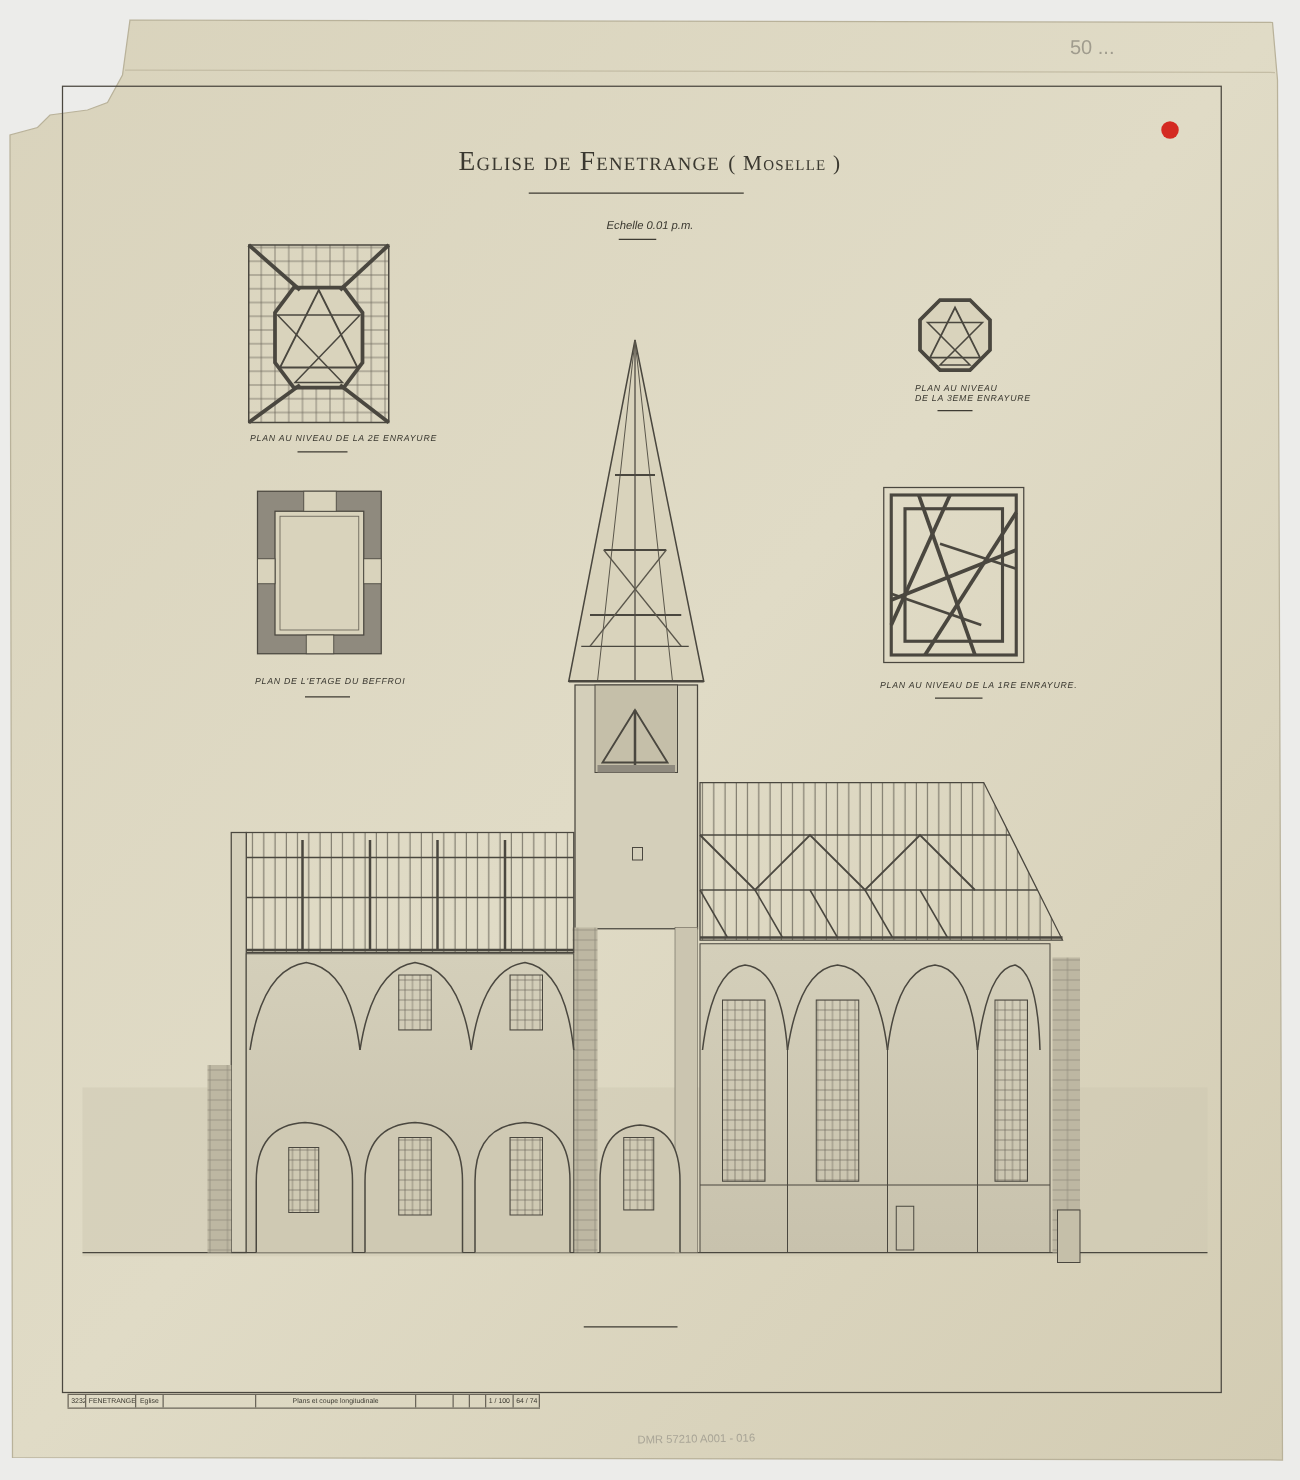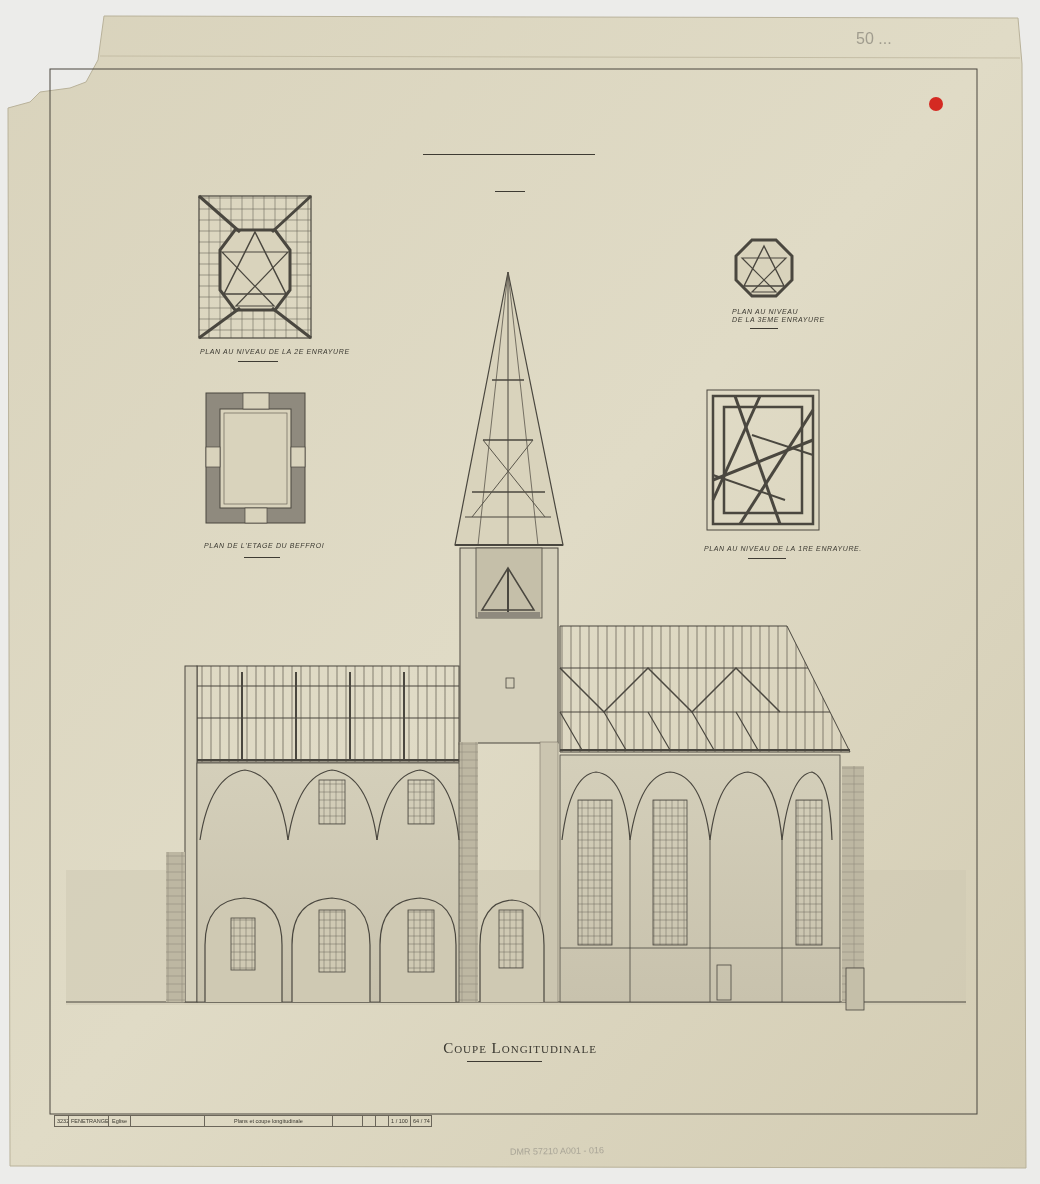--- a/index.html
+++ b/index.html
@@ -168,38 +168,42 @@
       <rect x="717" y="965" width="14" height="35" fill="none" stroke="#4a473f" stroke-width="0.8"></rect>
       <rect x="842" y="766" width="22" height="236" fill="url(#stone)"></rect>
       <rect x="846" y="968" width="18" height="42" fill="#c5bfa9" stroke="#4a473f" stroke-width="0.8"></rect>
     </g>
   </svg>
 
   <div class="abs" style="left:929px; top:97px; width:14px; height:14px; border-radius:50%; background:#d42a22;"></div>
 
   <div class="pencil">50 ...</div>
 
+  <div class="title">
+    <span>Eglise de Fenetrange</span>
+    <span class="sm">( Moselle )</span>
+  </div>
   <div class="rule" style="left:423px; top:154px; width:172px;"></div>
 
+  <div class="echelle">Echelle 0.01 p.m.</div>
   <div class="rule" style="left:495px; top:191px; width:30px;"></div>
 
   <div class="caption" style="left:200px; top:348px;">Plan au niveau de la 2e enrayure</div>
   <div class="rule" style="left:238px; top:361px; width:40px;"></div>
 
   <div class="caption" style="left:732px; top:308px;">Plan au niveau</div>
   <div class="caption" style="left:732px; top:316px;">de la 3eme enrayure</div>
   <div class="rule" style="left:750px; top:328px; width:28px;"></div>
 
   <div class="caption" style="left:204px; top:542px;">Plan de l'etage du beffroi</div>
   <div class="rule" style="left:244px; top:557px; width:36px;"></div>
 
   <div class="caption" style="left:704px; top:545px;">Plan au niveau de la 1re enrayure.</div>
   <div class="rule" style="left:748px; top:558px; width:38px;"></div>
 
-  <div class="coupe">Coupe Longitudinale</div>
   <div class="rule" style="left:467px; top:1061px; width:75px;"></div>
 
   <div class="strip">
     <div style="width:14px;">3232</div>
     <div style="width:40px;">FENETRANGE</div>
     <div style="width:22px;">Eglise</div>
     <div style="width:74px;"></div>
     <div style="width:128px;">Plans et coupe longitudinale</div>
     <div style="width:30px;"></div>
     <div style="width:13px;"></div>

